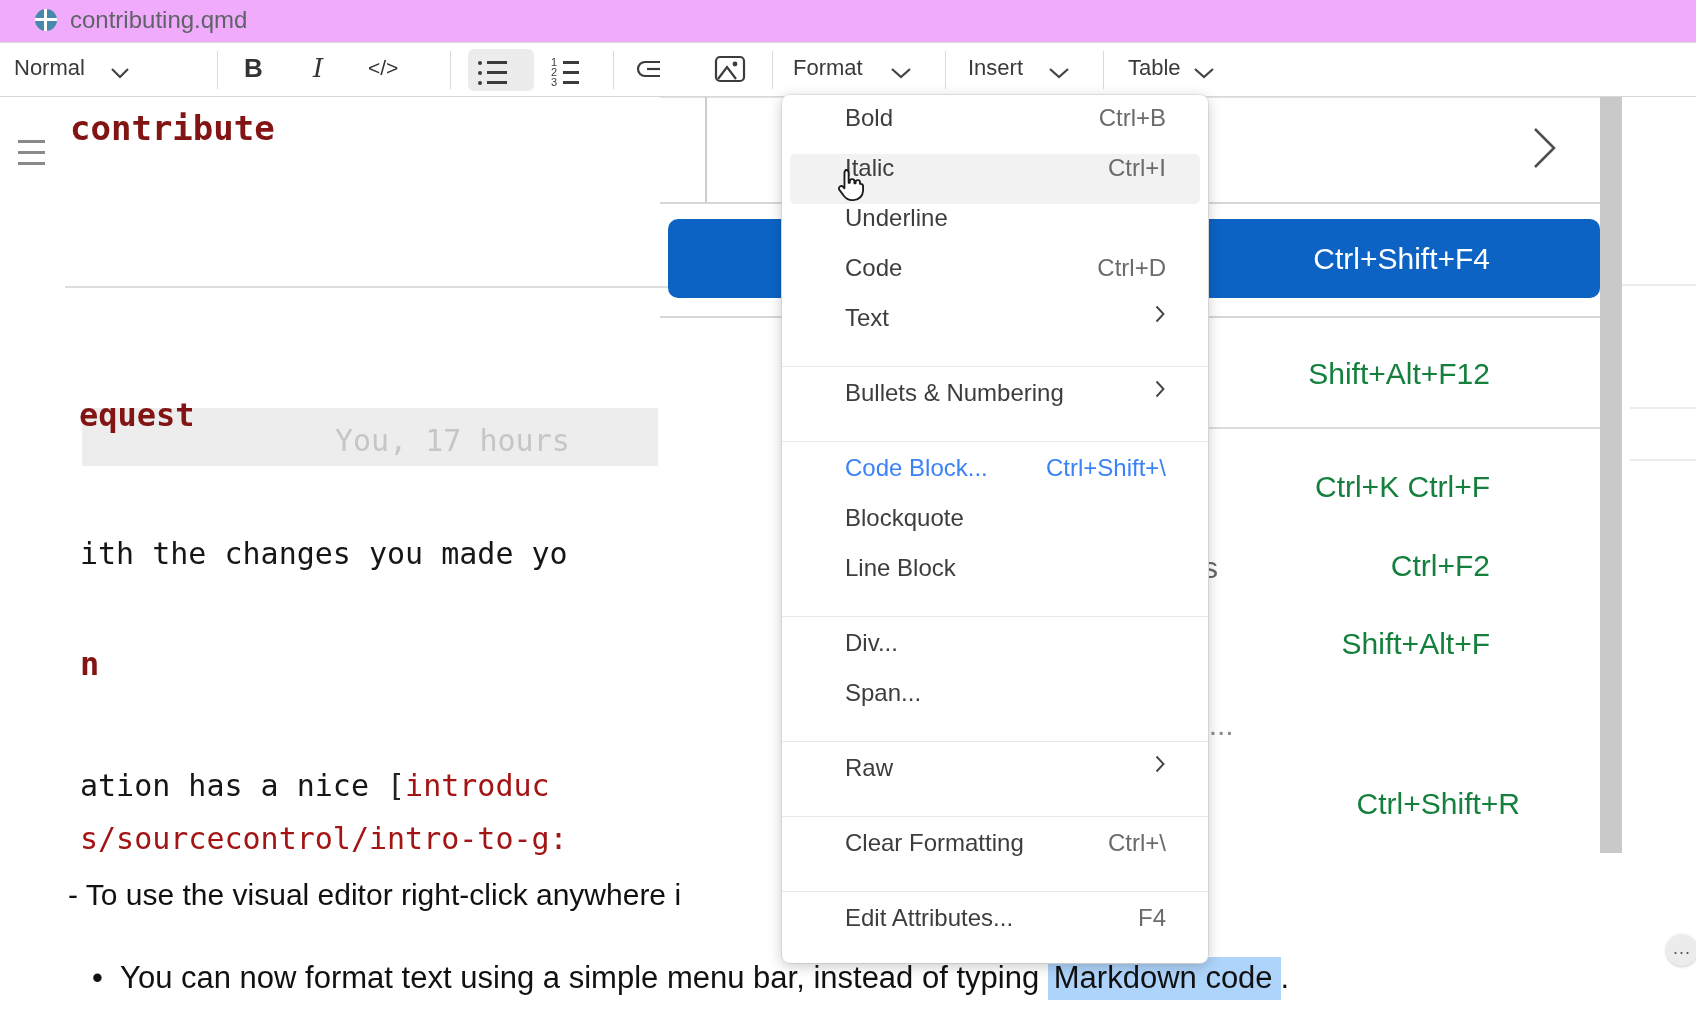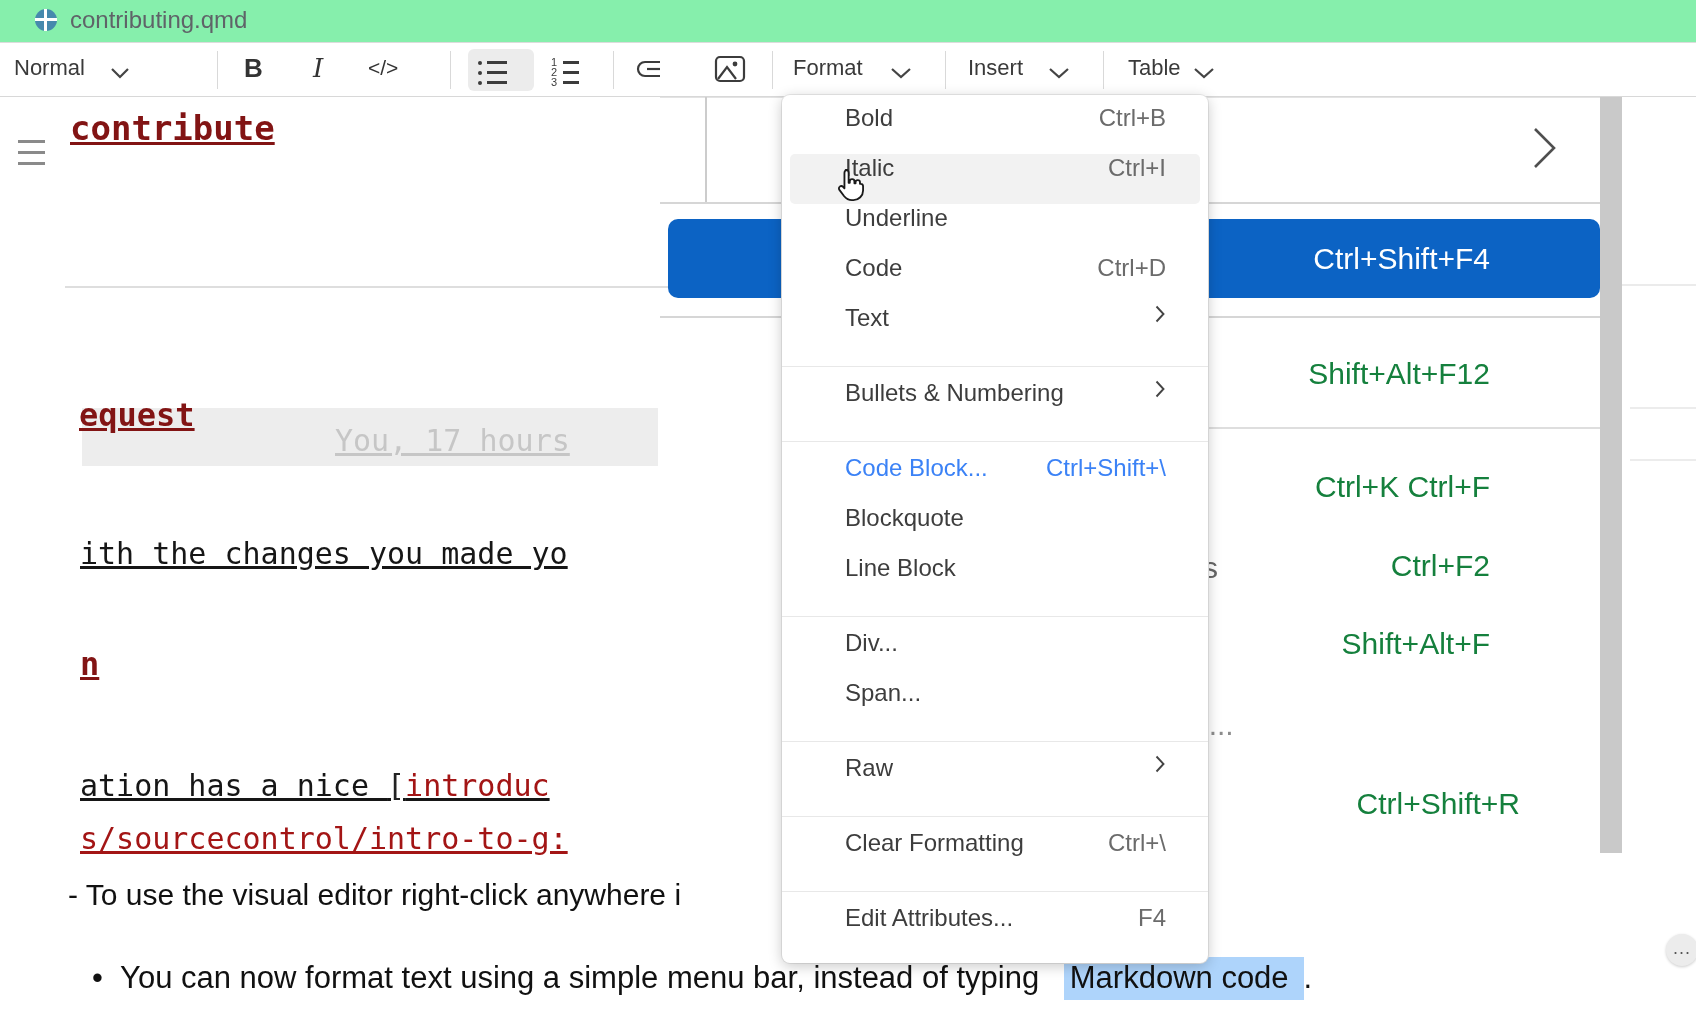--- a/index.html
+++ b/index.html
@@ -1,22 +1,22 @@
 <!DOCTYPE html>
 <html><head>
 <meta charset="utf-8">
 <style>
   html,body{margin:0;padding:0;background:#fff;}
   #stage{position:relative;width:1696px;height:1027px;background:#fff;overflow:hidden;
          font-family:"Liberation Sans",sans-serif;}
   .abs{position:absolute;}
-  .nowrap{white-space:pre;text-decoration:underline;}
-
-  
-  #tabbar{position:absolute;left:0;top:0;width:1696px;height:42px;background:#86efac;border-bottom:1px solid #dcdcdc;}
+  .nowrap{white-space:pre;}
+
+  
+  #tabbar{position:absolute;left:0;top:0;width:1696px;height:42px;background:#f0abfc;border-bottom:1px solid #dcdcdc;}
   #globe{position:absolute;left:35px;top:9px;width:22px;height:22px;border-radius:50%;background:#4689ad;}
   #globe::before{content:"";position:absolute;left:0;top:9px;width:22px;height:3px;background:#fff;}
   #globe::after{content:"";position:absolute;left:9px;top:0;width:3px;height:22px;background:#fff;}
   #tabtitle{position:absolute;left:70px;top:6px;font-size:24px;color:#5f6368;}
 
   
   #toolbar{position:absolute;left:0;top:43px;width:1696px;height:53px;background:#fff;border-bottom:1px solid #d8d8d8;}
   .tsep{position:absolute;top:8px;width:1px;height:38px;background:#d9d9d9;}
   .tlabel{position:absolute;top:12px;font-size:22px;color:#3a3a3a;}
   .chev{position:absolute;}
@@ -54,21 +54,21 @@
   .menu-item.dis, .menu-item.dis .mi-right{color:#3b82f6;}
   .menu-sep{height:1px;background:#e8e8e8;margin:12px 0;}
 
   
   .doc{font-size:30px;color:#111;}
   #tip-left{position:absolute;left:68px;top:878px;width:715px;overflow:hidden;white-space:pre;}
   #tip-right{position:absolute;left:1212px;top:872px;display:flex;align-items:center;gap:10px;}
   #tip-code{display:inline-block;background:#f1f1f1;border:1px solid #d9d9d9;border-radius:6px;
             padding:4px 12px;font-family:"DejaVu Sans Mono",monospace;font-size:27px;color:#a62929;}
   #bullet-line{position:absolute;left:92px;top:960px;white-space:pre;font-size:31px;color:#111;}
-  #bullet-line .sel{background:#aed4fb;padding:3px 15px 5px 6px;margin-left:16px;}
+  #bullet-line .sel{background:#aed4fb;padding:3px 8px 5px 6px;}
   #more-btn{position:absolute;left:1666px;top:934px;width:32px;height:32px;border-radius:50%;
             background:#ececec;box-shadow:0 1px 3px rgba(0,0,0,.2);color:#555;font-size:18px;
             letter-spacing:1px;text-align:center;line-height:28px;}
 
   
   #cursor{position:absolute;left:835px;top:168px;z-index:60;}
 </style>
 </head>
 <body>
 

